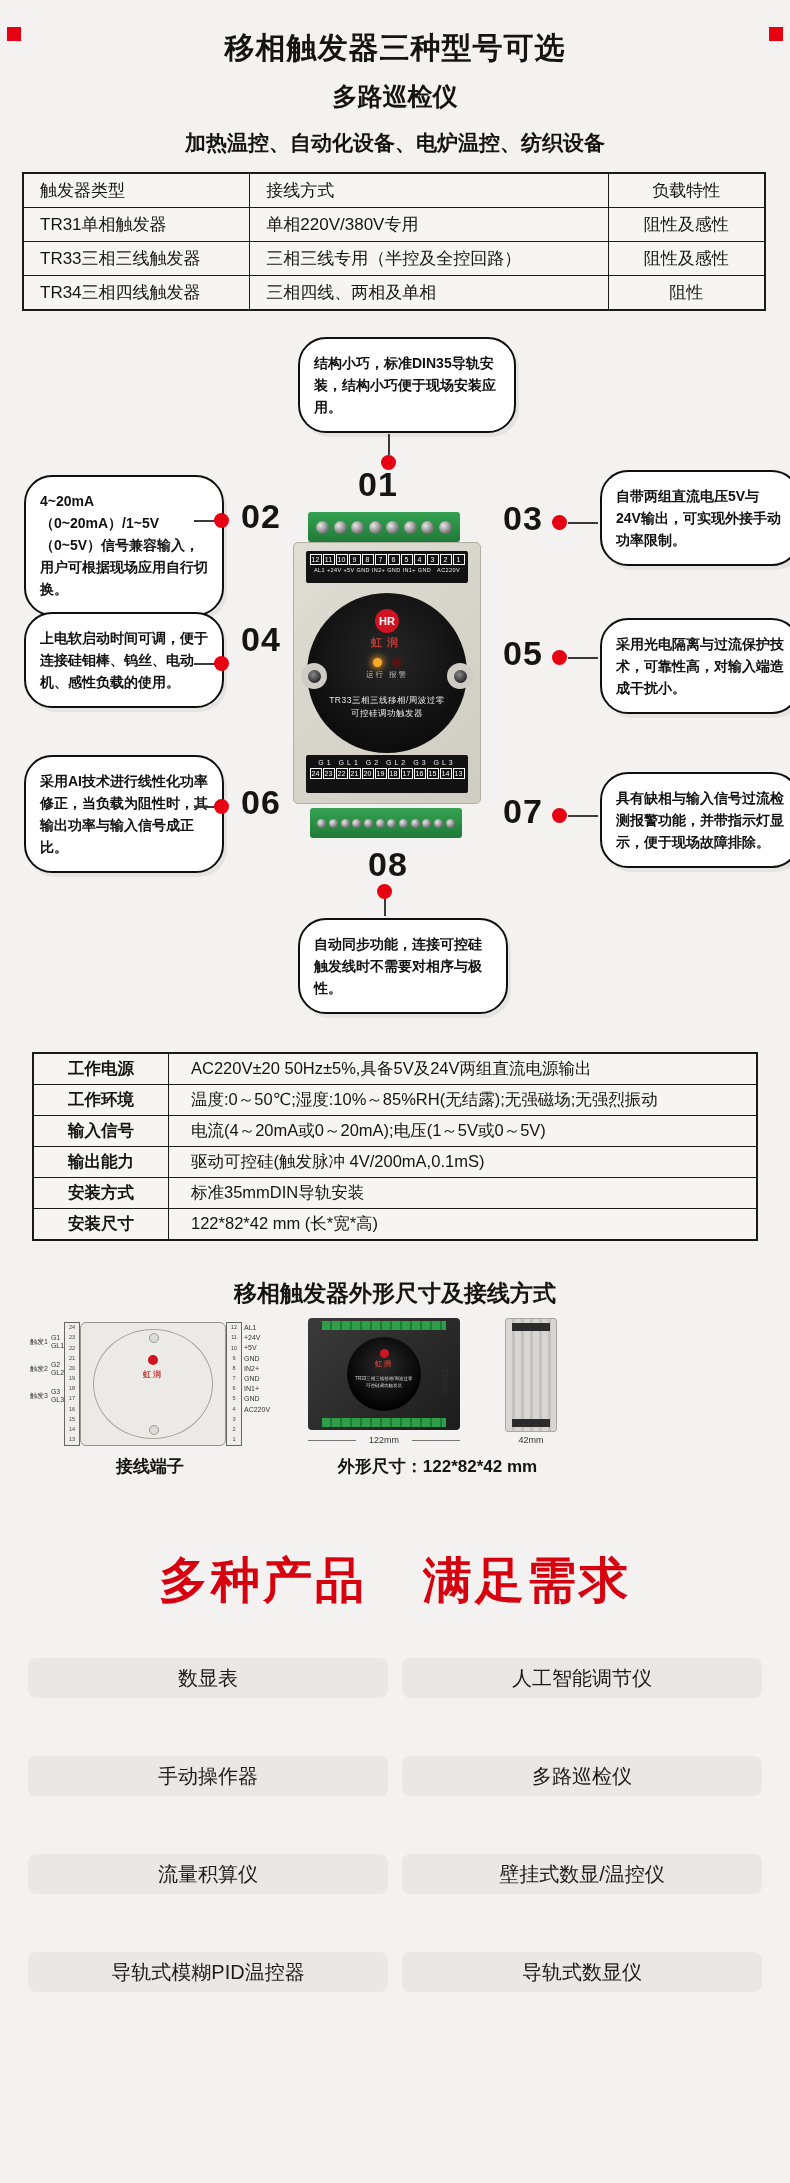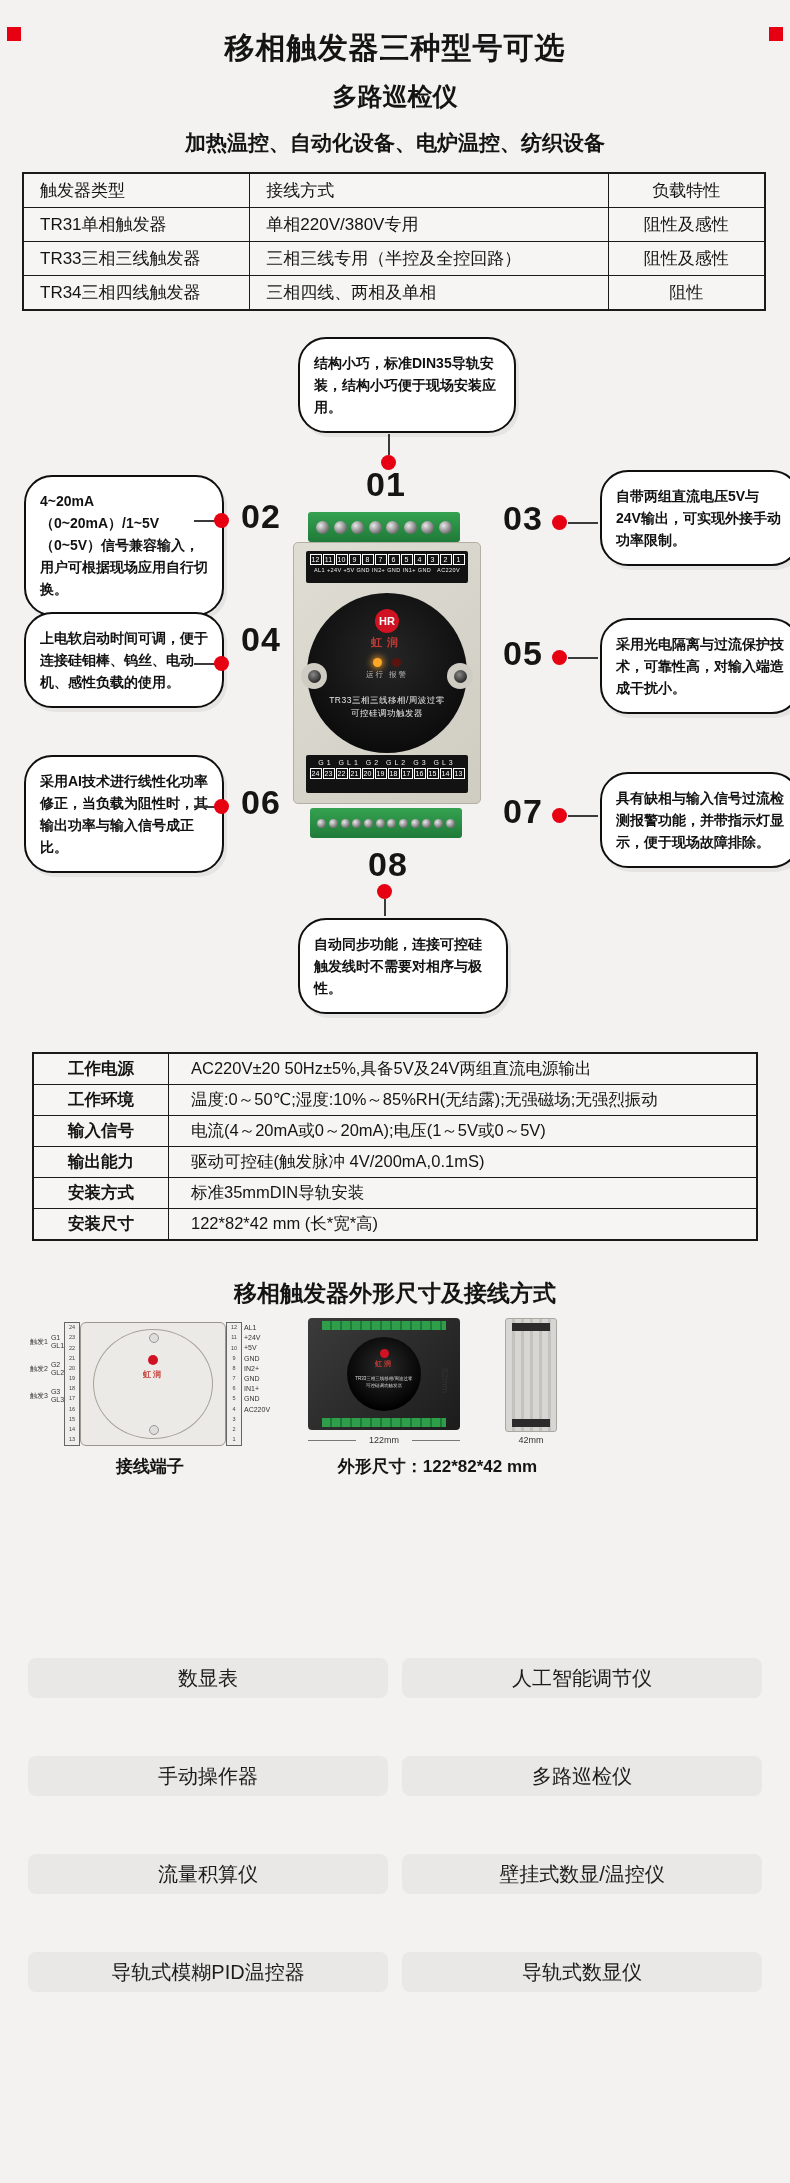--- a/index.html
+++ b/index.html
@@ -137,21 +137,21 @@
       <td>TR34三相四线触发器</td>
       <td>三相四线、两相及单相</td>
       <td>阻性</td>
     </tr>
   </tbody>
     </table>
 
   <div class="bubble" style="left:298px;top:337px;width:186px;">结构小巧，标准DIN35导轨安装，结构小巧便于现场安装应用。</div>
   <div class="tail-v" style="left:388px;top:434px;height:21px;"></div>
   <div class="dot" style="left:381px;top:455px;"></div>
-  <div class="co-num" style="left:366px;top:465px;">01</div>
+  <div class="co-num" style="left:358px;top:465px;">01</div>
 
   <div class="bubble" style="left:24px;top:467px;width:168px;margin-top:8px;">4~20mA（0~20mA）/1~5V（0~5V）信号兼容输入，用户可根据现场应用自行切换。</div>
   <div class="tail-h" style="left:194px;top:520px;width:22px;"></div>
   <div class="dot" style="left:214px;top:513px;"></div>
   <div class="co-num" style="left:241px;top:497px;">02</div>
 
   <div class="bubble" style="left:600px;top:470px;width:168px;">自带两组直流电压5V与24V输出，可实现外接手动功率限制。</div>
   <div class="tail-h" style="left:568px;top:522px;width:30px;"></div>
   <div class="dot" style="left:552px;top:515px;"></div>
   <div class="co-num" style="left:503px;top:499px;">03</div>
@@ -376,20 +376,24 @@
       </div>
       <div class="gstrip b"></div>
     </div>
     <div class="dim-h">122mm</div>
     <div class="dim-v">82mm</div>
     <div class="side"></div>
     <div class="dim-s">42mm</div>
   </div>
   <div class="caption" style="left:300px;width:275px;">外形尺寸：122*82*42 mm</div>
 
+  <div class="p-title">
+    <span>多种产品</span>
+    <span>满足需求</span>
+  </div>
 
   <div class="pgrid">
     <div class="pbtn">数显表</div>
     <div class="pbtn">人工智能调节仪</div>
     <div class="pbtn">手动操作器</div>
     <div class="pbtn">多路巡检仪</div>
     <div class="pbtn">流量积算仪</div>
     <div class="pbtn">壁挂式数显/温控仪</div>
     <div class="pbtn">导轨式模糊PID温控器</div>
     <div class="pbtn">导轨式数显仪</div>

